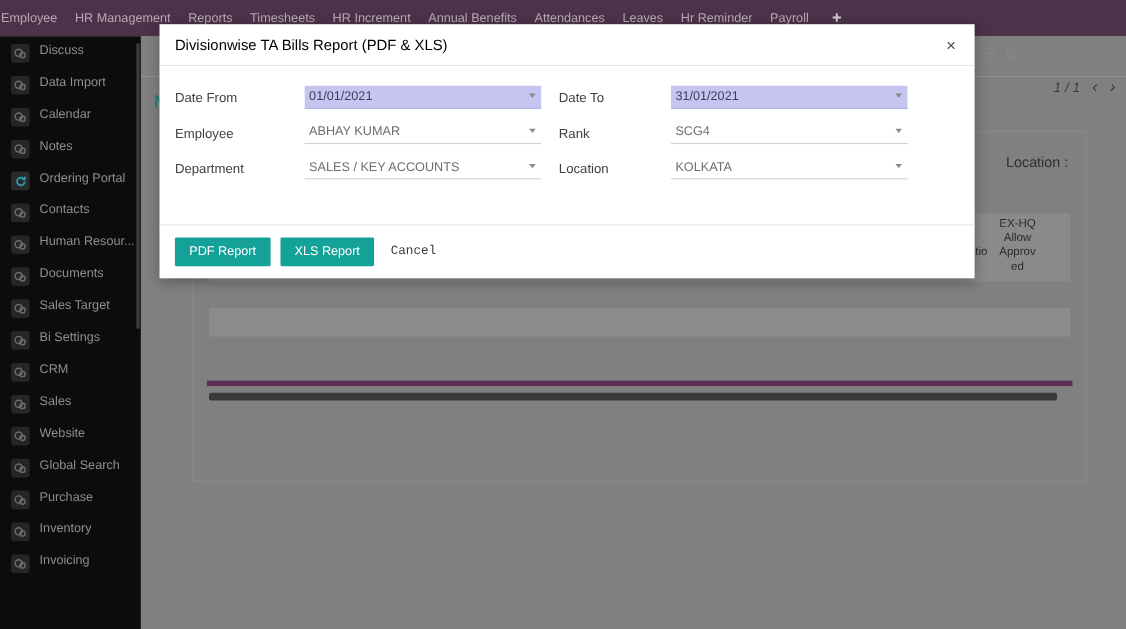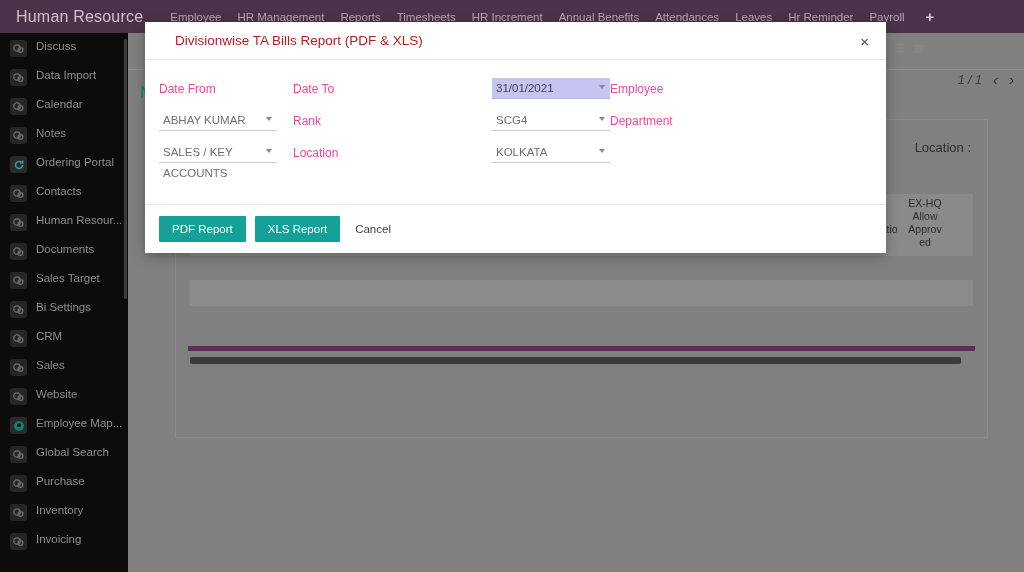--- a/index.html
+++ b/index.html
@@ -134,38 +134,38 @@
     position: absolute; left: 145px; top: 22px; width: 741px; height: 231px;
     background: #ffffff;
     box-shadow: 0 3px 12px rgba(0,0,0,.30);
   }
   .modal-head {
     position: relative; height: 38px;
     border-bottom: 1px solid #e7e7e7;
     display: flex; align-items: center;
   }
   .modal-title {
-    font-size: 13.5px; color: #b91c1c; padding-left: 30px; font-weight: 400;
+    font-size: 13.5px; color: #000000; padding-left: 14px; font-weight: 400;
   }
   .modal-close {
     position: absolute; right: 13px; top: 10px;
     font-size: 15px; color: #4a4a4a; line-height: 1;
     background: none; border: 0; cursor: pointer; padding: 2px 4px;
     font-family: "Liberation Sans", sans-serif;
   }
   .modal-body { position: relative; height: 144px; }
 
   .fgrid {
     position: absolute; left: 14px; top: 18px; right: 14px;
     display: grid;
     grid-template-columns: 118px 215px 118px 215px;
     row-gap: 11px; column-gap: 0;
     align-items: center;
   }
-  .flabel { font-size: 12px; color: #ec4899; }
+  .flabel { font-size: 12px; color: #404040; }
   .fctl { position: relative; }
   .fctl select, .fctl .fake {
     width: 100%;
     height: 21px;
     border: 0; border-bottom: 1px solid #cfcfcf;
     background: transparent;
     font-family: "Liberation Sans", sans-serif;
     font-size: 11.5px; color: #6f6f6f;
     padding: 0 16px 2px 4px;
     appearance: none; -webkit-appearance: none;
@@ -194,32 +194,31 @@
   }
   .btn {
     font-family: "Liberation Sans", sans-serif;
     font-size: 11.5px;
     border: 0; cursor: pointer;
     padding: 7px 13px;
     color: #ffffff; background: #13a198;
     border-radius: 1px;
   }
   .btn.link {
-    background: transparent; color: #3d3d3d; padding: 7px 6px;
+    background: transparent; color: #3d3d3d; padding: 7px 6px; font-family: Liberation Mono, monospace;
   }
 </style>
 </head>
 <body>
 
 <div id="root">
 
   <div id="app-bg">
 
     <div class="topbar">
-      <div class="brand">Human Resource</div>
       <div class="topmenu">
         <div class="mi">Employee</div>
         <div class="mi">HR Management</div>
         <div class="mi">Reports</div>
         <div class="mi">Timesheets</div>
         <div class="mi">HR Increment</div>
         <div class="mi">Annual Benefits</div>
         <div class="mi">Attendances</div>
         <div class="mi">Leaves</div>
         <div class="mi">Hr Reminder</div>
@@ -403,29 +402,20 @@
       <div class="side-item">
         <span class="side-icon">
             <svg width="11" height="11" viewBox="0 0 11 11">
               <circle cx="4" cy="5" r="3.2" fill="none" stroke="#6d6d6d" stroke-width="1.3"></circle>
               <circle cx="7.5" cy="7" r="2.4" fill="none" stroke="#6d6d6d" stroke-width="1.3"></circle>
             </svg>
           </span>
         <span class="lbl">Website</span>
       </div>
 
-      <div class="side-item">
-        <span class="side-icon accent">
-            <svg width="12" height="12" viewBox="0 0 12 12">
-              <circle cx="6" cy="6" r="5" fill="#0f7d72"></circle>
-              <circle cx="6" cy="5.2" r="1.9" fill="#0c0c0c"></circle>
-            </svg>
-          </span>
-        <span class="lbl">Employee Map...</span>
-      </div>
 
       <div class="side-item">
         <span class="side-icon">
             <svg width="11" height="11" viewBox="0 0 11 11">
               <circle cx="4" cy="5" r="3.2" fill="none" stroke="#6d6d6d" stroke-width="1.3"></circle>
               <circle cx="7.5" cy="7" r="2.4" fill="none" stroke="#6d6d6d" stroke-width="1.3"></circle>
             </svg>
           </span>
         <span class="lbl">Global Search</span>
       </div>
@@ -468,20 +458,24 @@
 
     <div class="modal-head">
       <div class="modal-title">Divisionwise TA Bills Report (PDF &amp; XLS)</div>
       <button class="modal-close">×</button>
     </div>
 
     <div class="modal-body">
       <div class="fgrid">
 
         <div class="flabel">Date From</div>
+        <div class="fctl hl">
+          <div class="fake">01/01/2021</div>
+          <span class="caret"></span>
+        </div>
 
         <div class="flabel" style="padding-left:16px">Date To</div>
         <div class="fctl hl">
           <div class="fake">31/01/2021</div>
           <span class="caret"></span>
         </div>
 
         <div class="flabel">Employee</div>
         <div class="fctl">
           <div class="fake">ABHAY KUMAR</div>

